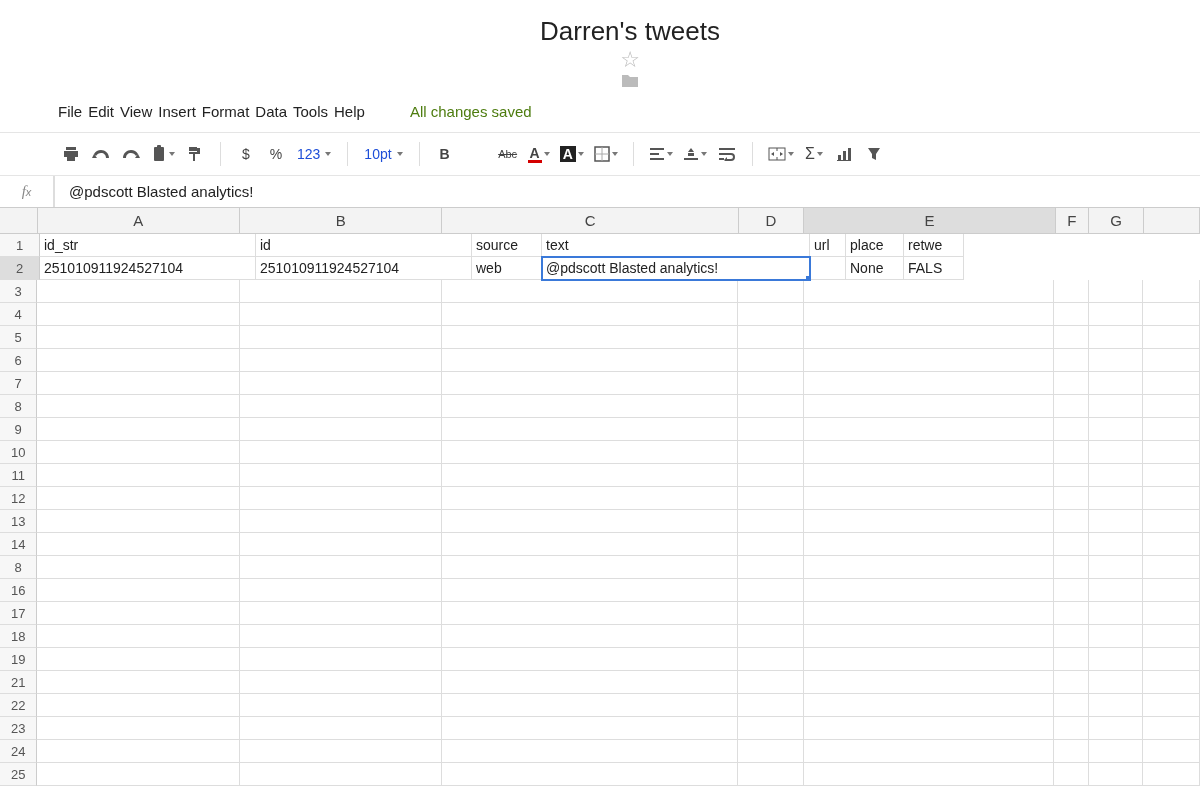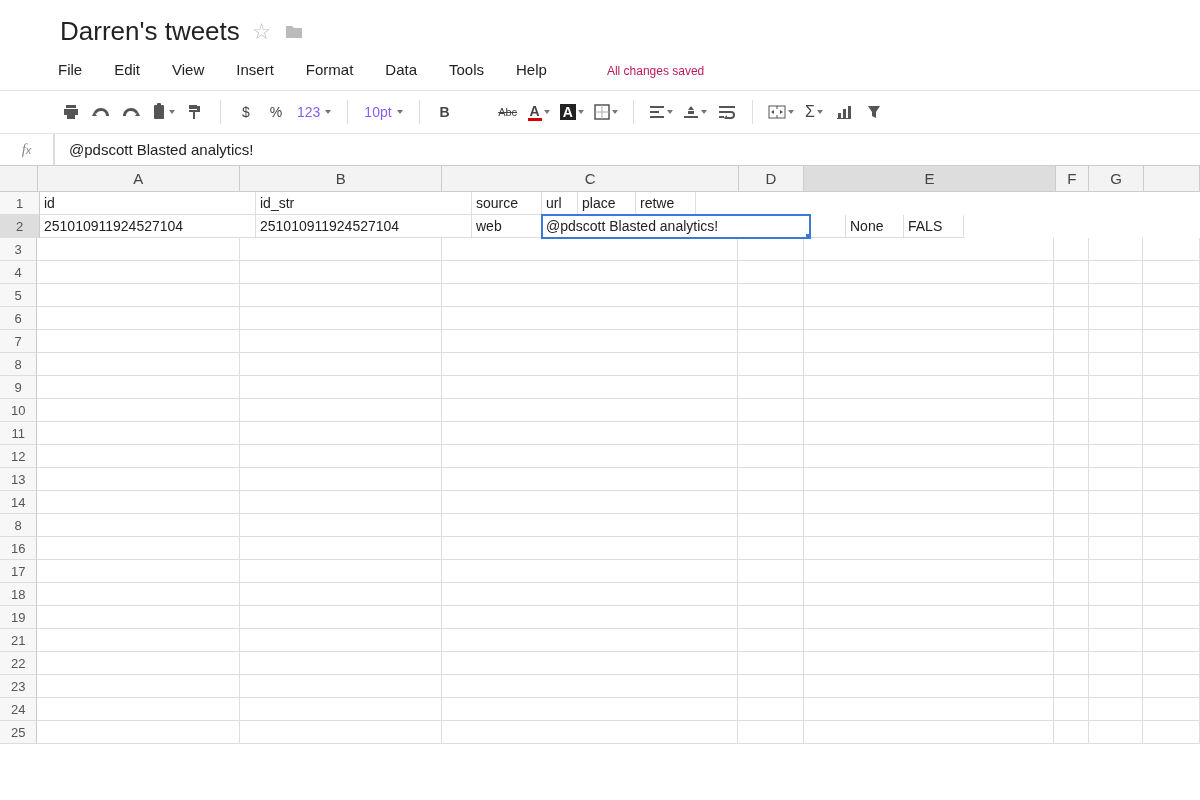--- a/index.html
+++ b/index.html
@@ -9,46 +9,46 @@
     color: #222;
     background: #fff;
     overflow: hidden;
     width: 1200px;
     height: 800px;
   }
   .titlebar {
     display: flex;
     align-items: center;
     padding: 16px 0 4px 60px;
-    gap: 12px;
+    flex-direction: column;
   }
   .doc-title {
     font-size: 26px;
     color: #222;
   }
   .star-icon {
     color: #bbb;
     font-size: 22px;
     cursor: pointer;
   }
   .folder-icon {
     color: #bbb;
     font-size: 22px;
     cursor: pointer;
   }
   .menubar {
     display: flex;
-    align-items: flex-end;
+    align-items: flex-start;
     padding: 10px 0 12px 58px;
-    gap: 32px;
+    gap: 6px;
     font-size: 15px;
     color: #222;
   }
   .menubar .menu { cursor: pointer; }
-  .save-status { color: #be185d; margin-left: 28px; font-size: 12px; }
+  .save-status { color: #4d7c0f; margin-left: 39px; font-size: 15px; }
   .toolbar {
     display: flex;
     align-items: center;
     padding: 4px 0 4px 58px;
     gap: 4px;
     border-top: 1px solid #e5e5e5;
     border-bottom: 1px solid #e5e5e5;
     height: 44px;
   }
   .tool {
@@ -67,21 +67,21 @@
     width: 1px;
     height: 24px;
     background: #ddd;
     margin: 0 8px;
   }
   .tool-combo {
     display: inline-flex;
     align-items: center;
     gap: 3px;
     font-size: 14px;
-    color: #8b5cf6;
+    color: #1d4ed8;
     cursor: pointer;
     padding: 0 4px;
   }
   .caret {
     display: inline-block;
     width: 0; height: 0;
     border-left: 3px solid transparent;
     border-right: 3px solid transparent;
     border-top: 4px solid #777;
     margin-left: 2px;
@@ -343,23 +343,24 @@
     <div class="col-head cC">C</div>
     <div class="col-head cD">D</div>
     <div class="col-head cE selected">E</div>
     <div class="col-head cF">F</div>
     <div class="col-head cG">G</div>
     <div class="col-head cH"></div>
   </div>
   <div class="rows" id="rows">
       <div class="row">
         <div class="row-head">1</div>
+        <div class="cell cB">id_str</div>
         <div class="cell cA">id</div>
-        <div class="cell cB">id_str</div>
         <div class="cell cD">source</div>
+        <div class="cell cE">text</div>
         <div class="cell cF">url</div>
         <div class="cell cG">place</div>
         <div class="cell cH">retwe</div>
       </div>
       <div class="row">
         <div class="row-head selected">2</div>
         <div class="cell cA">251010911924527104</div>
         <div class="cell cB">251010911924527104</div>
         <div class="cell cD">web</div>
         <div class="cell cE selected">@pdscott Blasted analytics!</div>

